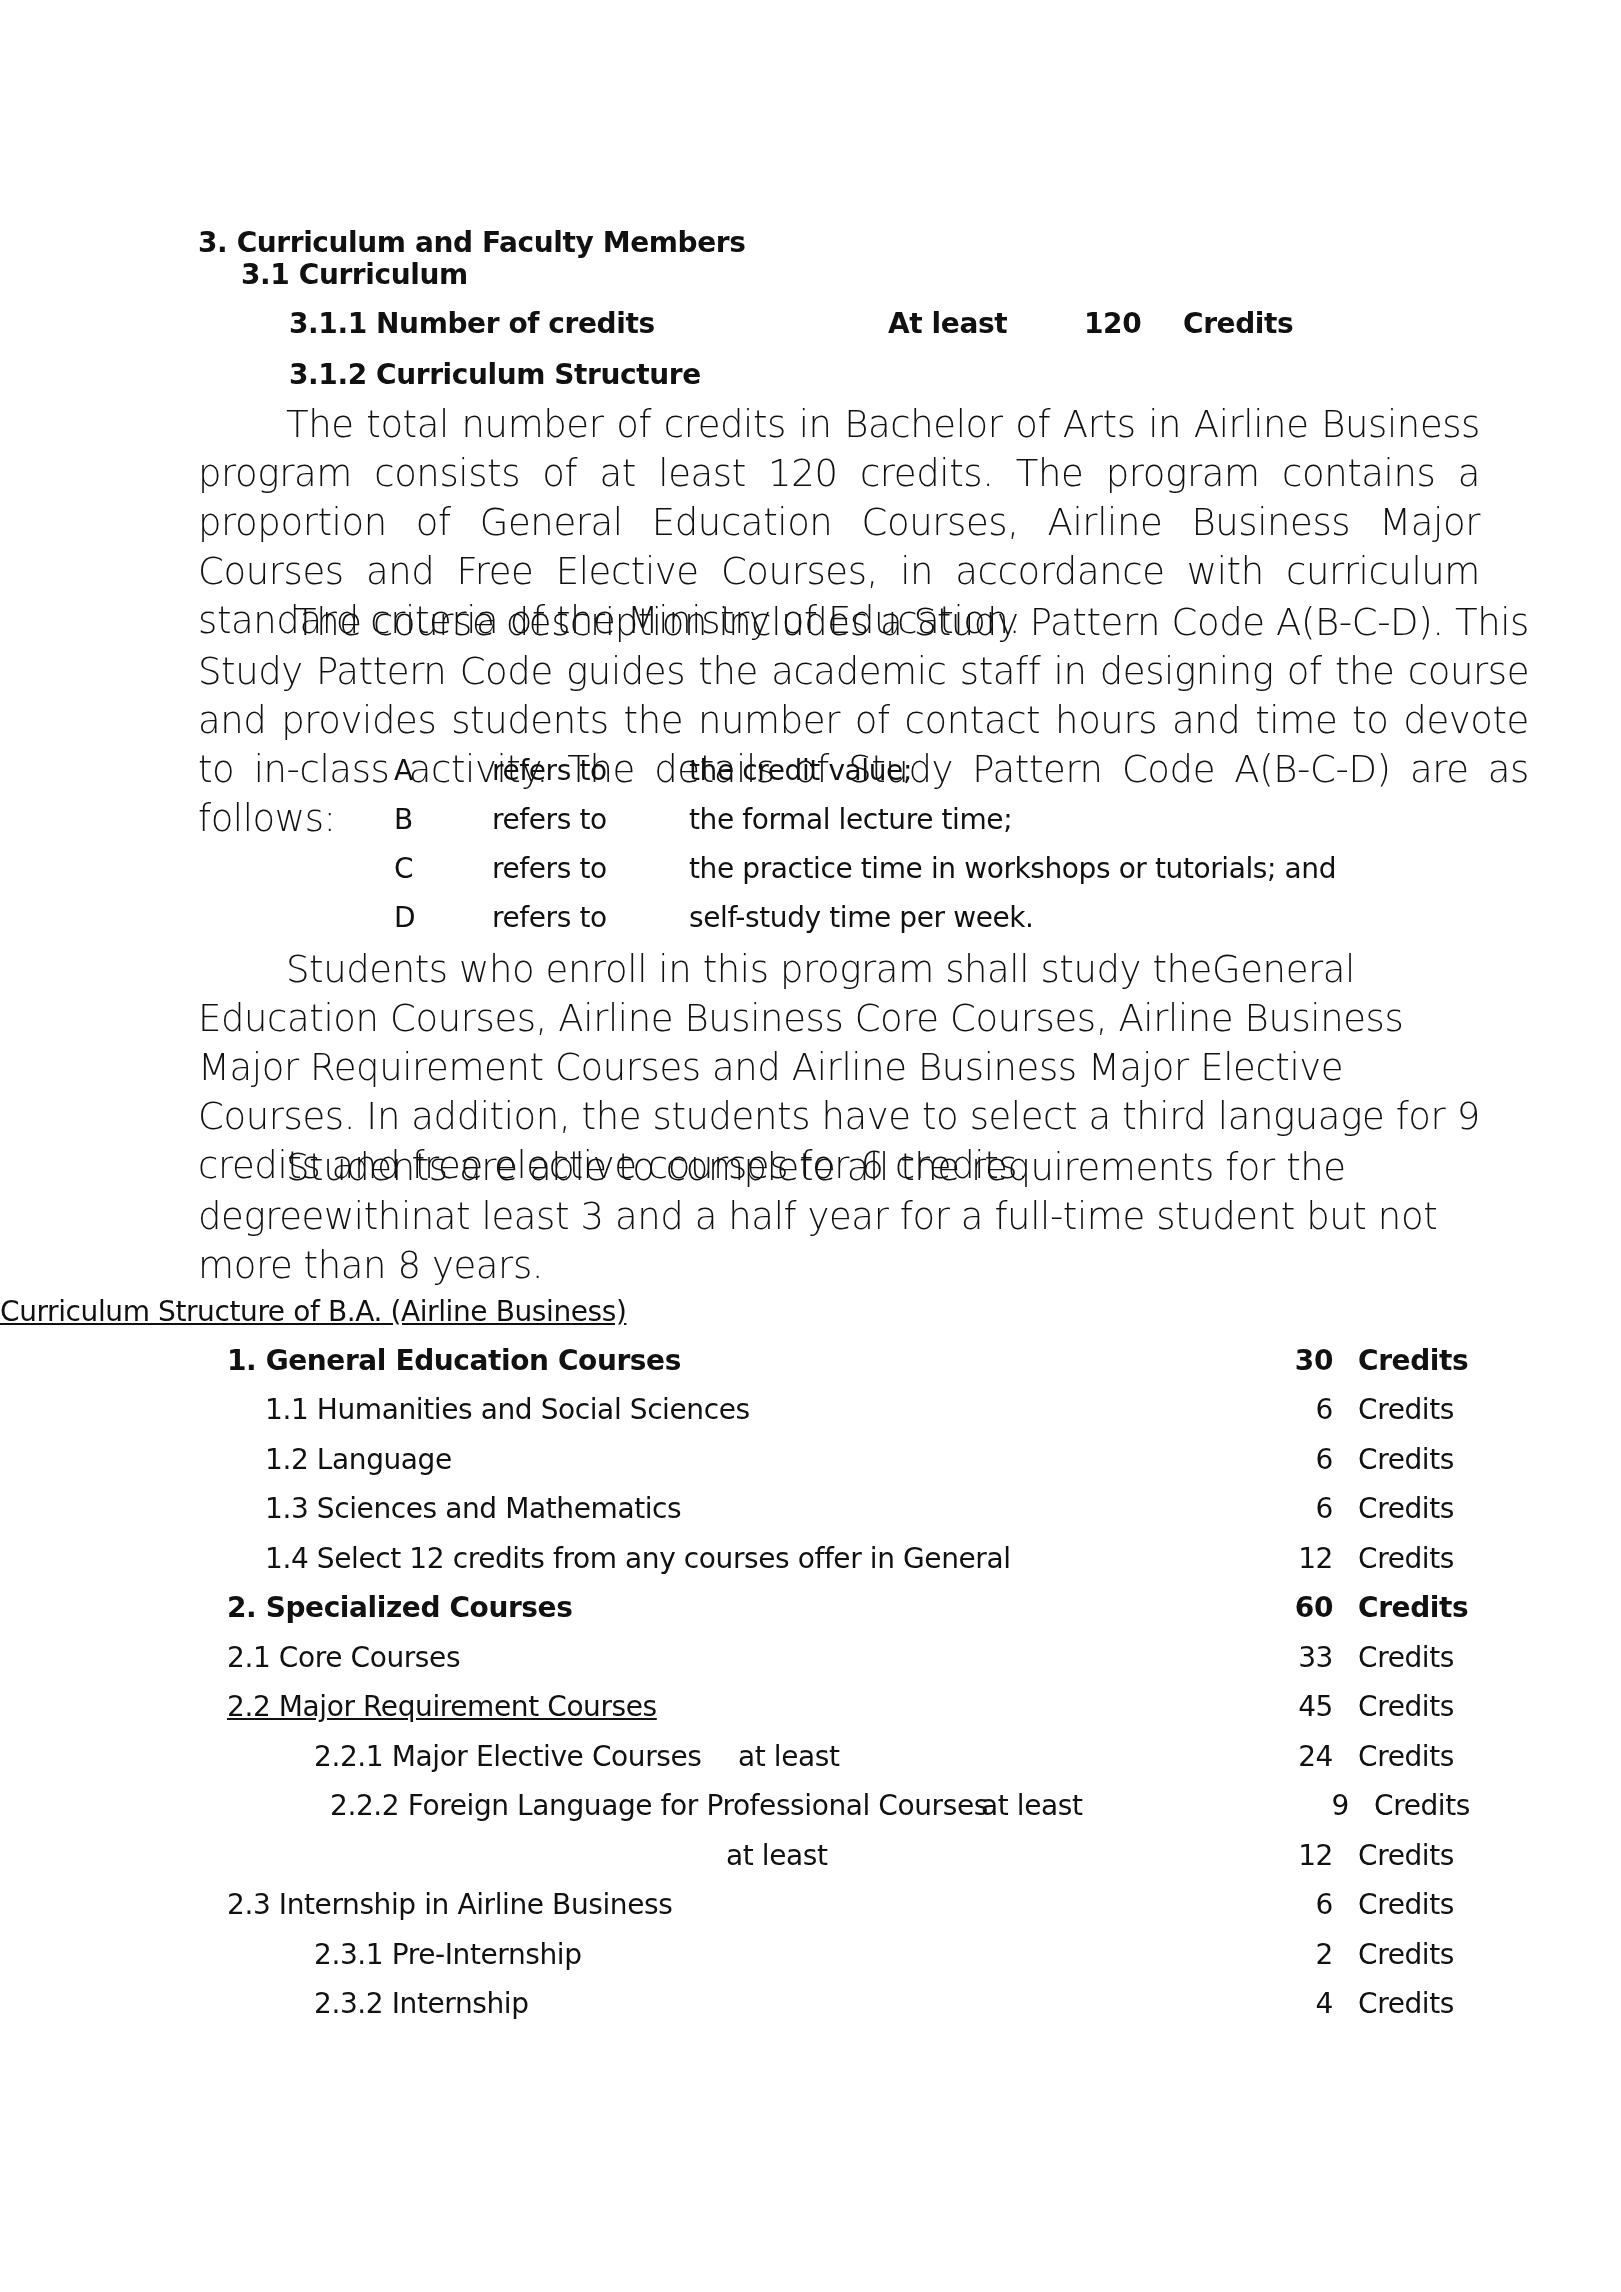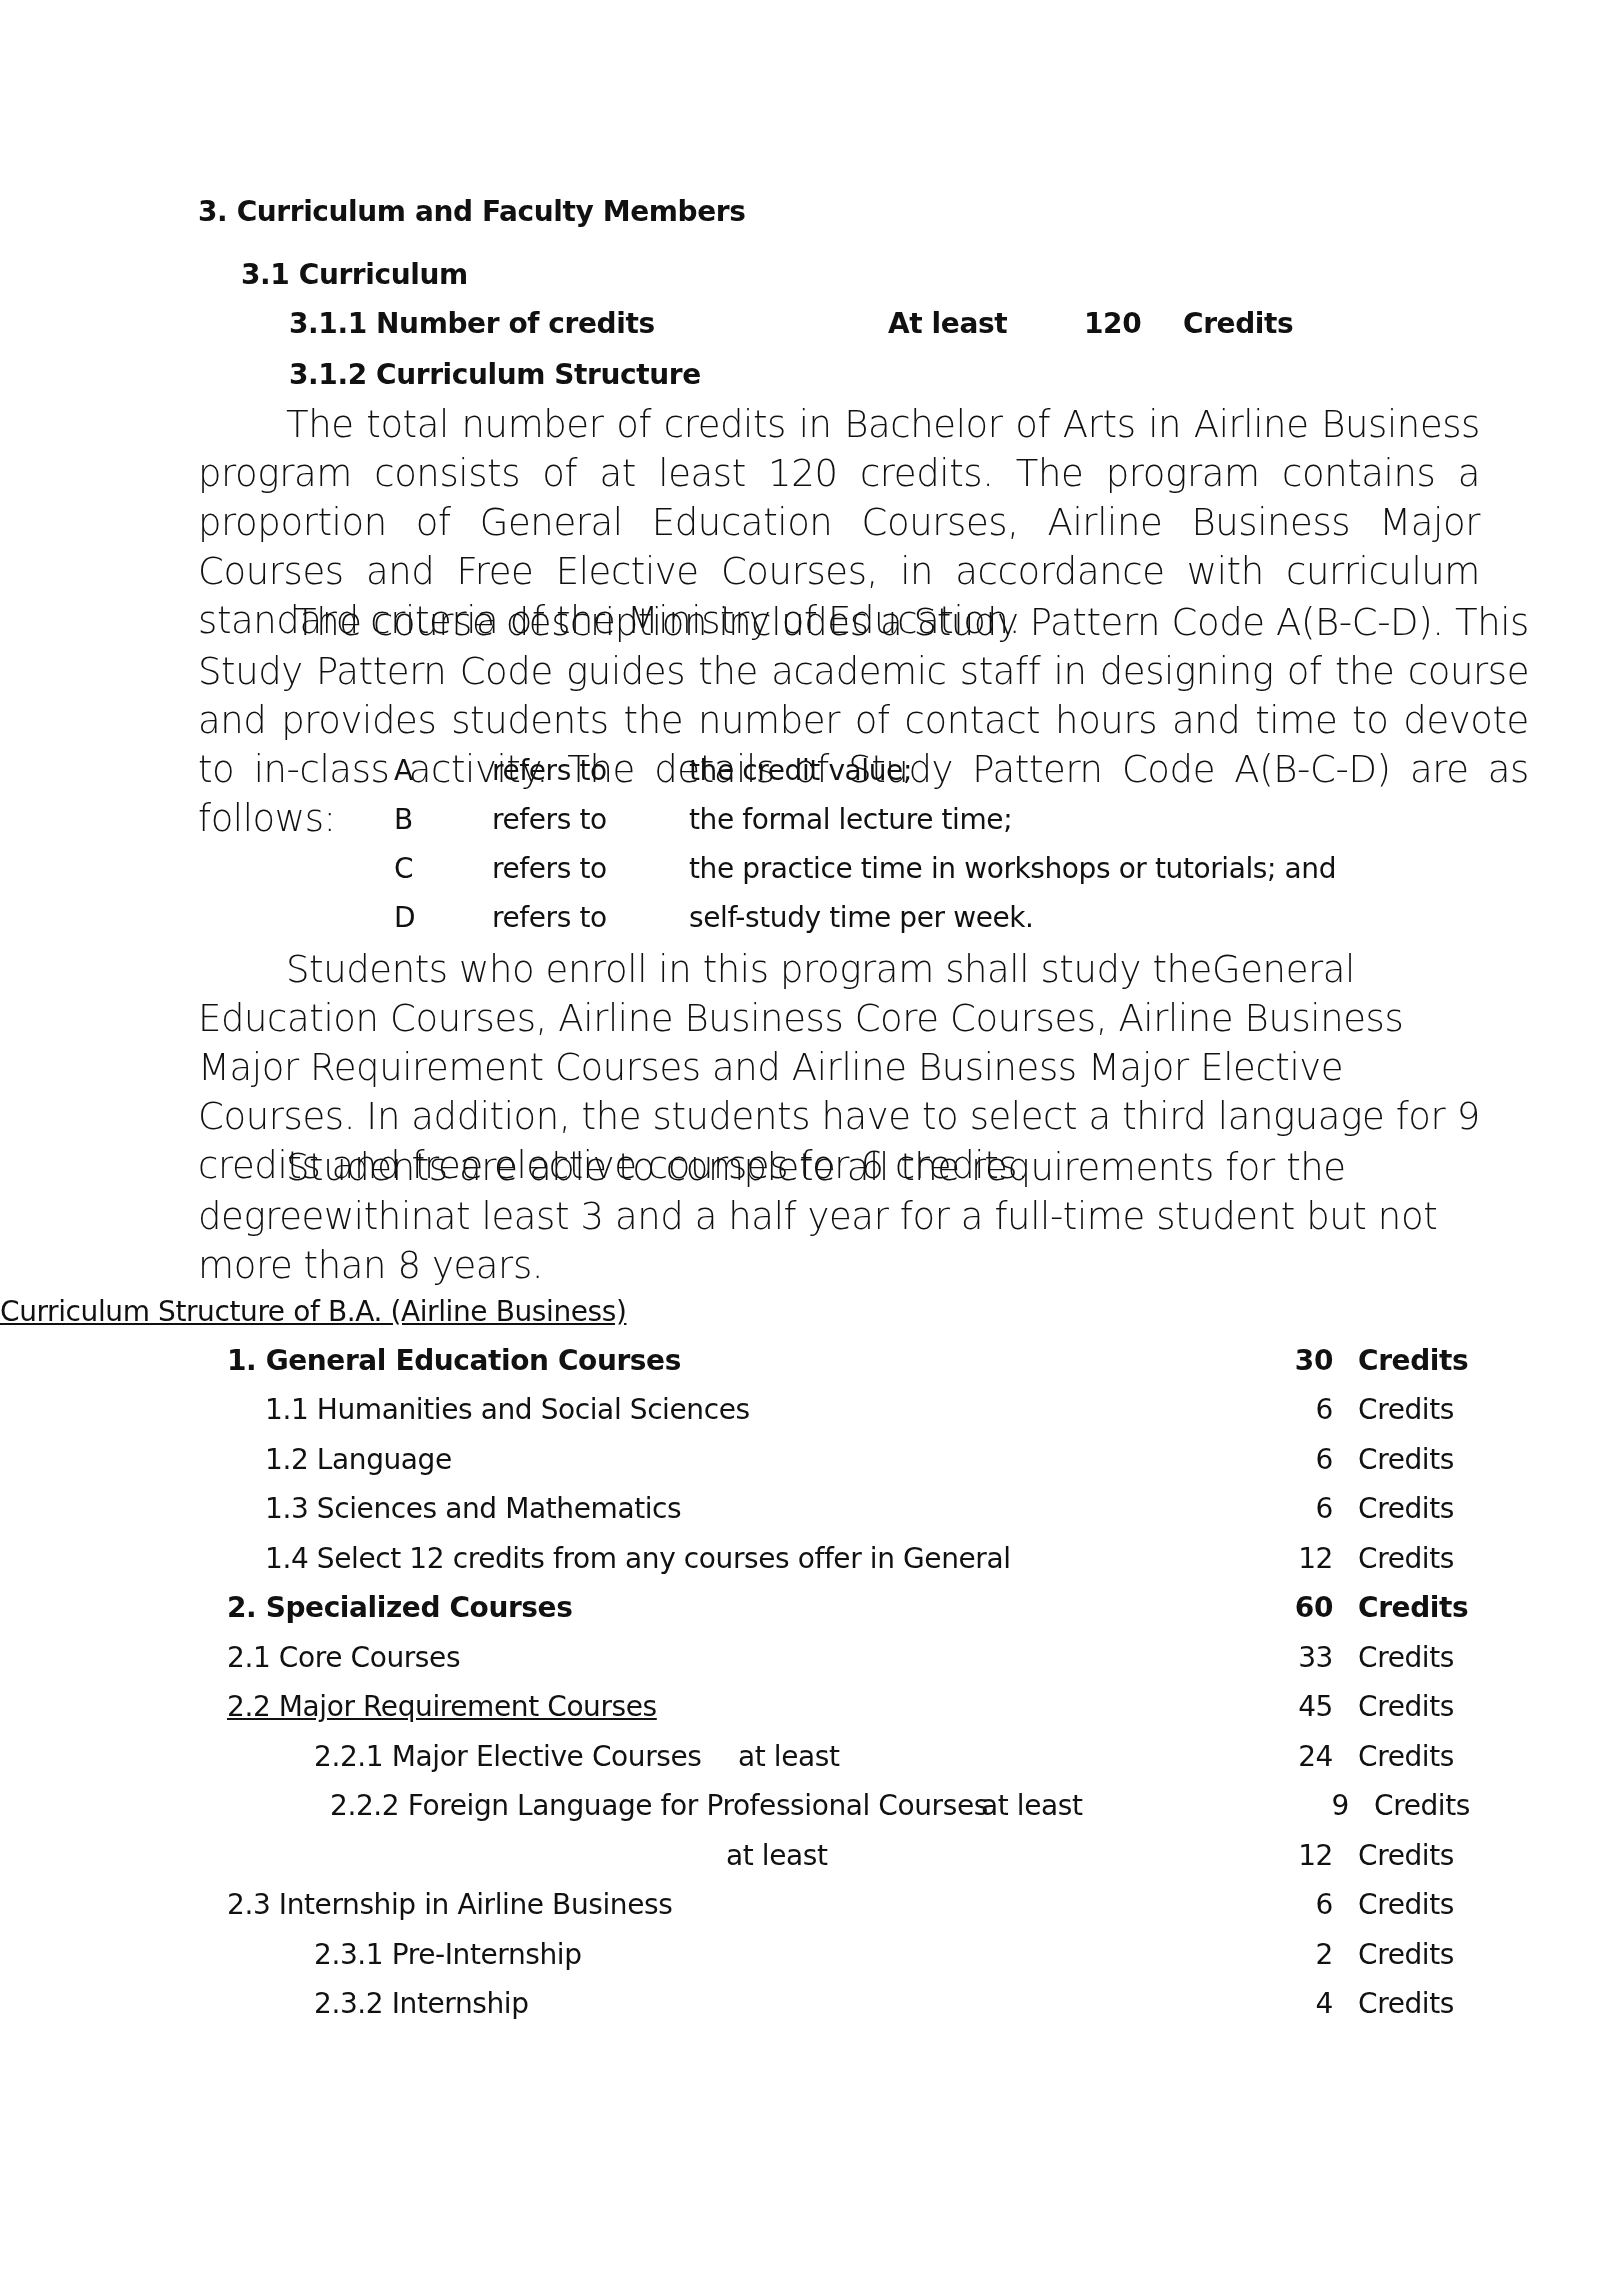--- a/index.html
+++ b/index.html
@@ -17,21 +17,21 @@
   .struct-row .num { position: absolute; right: 1621px; text-align: right; width: 59px; }
   .struct-row .unit { position: absolute; left: 1358px; white-space: nowrap; }
   .struct-row.major { font-weight: bold; }
   .page-num { position: absolute; left: 0; width: 1621px; top: 2125px; text-align: center; font-family: "DejaVu Serif", serif; font-size: 25.5px; }
 </style>
 </head>
 <body>
 
 <div class="page">
 
-  <div class="line bold" style="left:198px; top:192px;">3.  Curriculum and Faculty Members</div>
+  <div class="line bold" style="left:198px; top:223px;">3.  Curriculum and Faculty Members</div>
   <div class="line bold" style="left:241px; top:255px;">3.1 Curriculum</div>
 
   <div>
     <div class="line bold" style="left:289px; top:304px;">3.1.1 Number of credits</div>
     <div class="line bold" style="left:888px; top:304px;">At least</div>
     <div class="line bold" style="left:1084px; top:304px;">120</div>
     <div class="line bold" style="left:1183px; top:304px;">Credits</div>
   </div>
 
   <div class="line bold" style="left:289px; top:355px;">3.1.2 Curriculum Structure</div>

